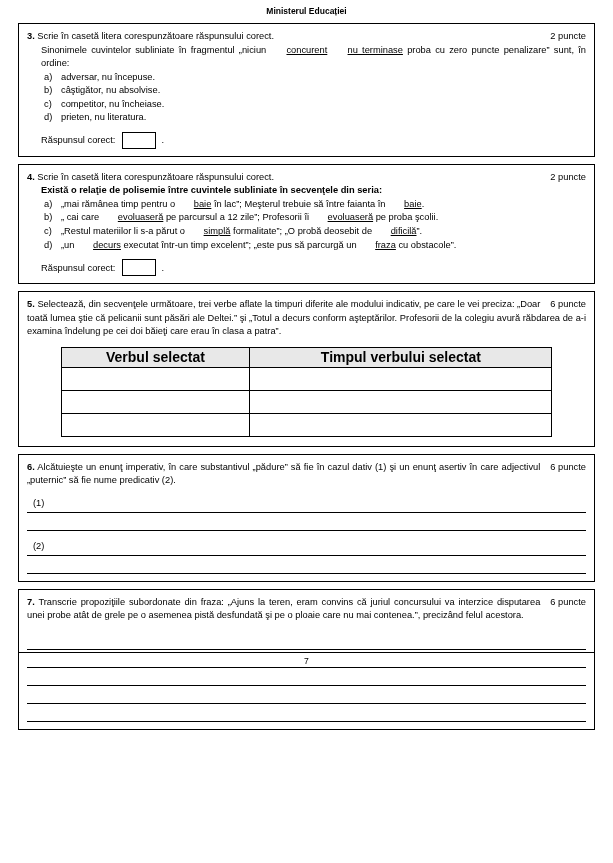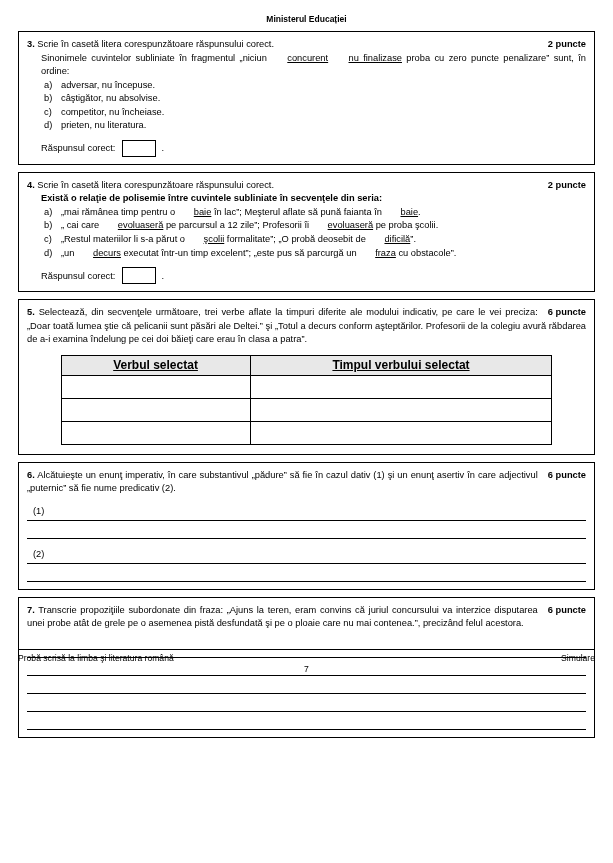--- a/index.html
+++ b/index.html
@@ -14,21 +14,20 @@
     color: #000000;
     position: relative;
     overflow: hidden;
   }
   .page {
     width: 613px;
     height: 674px;
     box-sizing: border-box;
     padding: 6px 18px 0 18px;
     position: relative;
-    margin-top: 8px;
   }
   .header {
     text-align: center;
     font-size: 8.5px;
     font-weight: bold;
     line-height: 11px;
     margin-bottom: 6px;
   }
   .header div { white-space: nowrap; }
 
@@ -40,21 +39,21 @@
     position: relative;
   }
   .qline {
     font-size: 9.3px;
     line-height: 13.5px;
     text-align: justify;
     position: relative;
   }
   .qnum { font-weight: bold; }
   .pts {
-    font-weight: bold;
+    font-weight: normal;
     float: right;
     margin-left: 10px;
   }
   .indent-list {
     margin: 0;
     padding: 0 0 0 34px;
     list-style: none;
     font-size: 9.3px;
     line-height: 13.6px;
   }
@@ -80,22 +79,21 @@
     height: 15px;
     border: 1px solid #000;
     margin: 0 5px 0 7px;
     background: #fff;
   }
 
   table.vt {
     border-collapse: collapse;
     width: 88%;
     margin: 8px auto 2px auto;
-    font-size: 12px;
-    text-decoration: underline;
+    font-size: 14px;
   }
   table.vt th, table.vt td {
     border: 1px solid #000;
     height: 20px;
   }
   table.vt th {
     background: #e8e8e8;
     font-weight: bold;
     text-align: center;
     height: 17px;
@@ -148,21 +146,21 @@
     <div>Ministerul Educației</div>
   </div>
 
   <div class="qbox">
     <div class="qline">
       <span class="pts">2 puncte</span>
       <span class="qnum">3.</span>
       <span>Scrie în casetă litera corespunzătoare răspunsului corect.</span>
     </div>
     <div class="qline" style="padding-left:14px;">
-      <span>Sinonimele cuvintelor subliniate în fragmentul „niciun </span><u>concurent</u><span> </span><u>nu finalizase</u><span> proba cu zero puncte penalizare” sunt, în ordine:</span>
+      <span>Sinonimele cuvintelor subliniate în fragmentul „niciun </span><u>concurent</u><span> </span><u>nu terminase</u><span> proba cu zero puncte penalizare” sunt, în ordine:</span>
     </div>
     <ul class="indent-list">
       <li><span class="li-mark">a)</span><span>adversar, nu începuse.</span></li>
       <li><span class="li-mark">b)</span><span>câştigător, nu absolvise.</span></li>
       <li><span class="li-mark">c)</span><span>competitor, nu încheiase.</span></li>
       <li><span class="li-mark">d)</span><span>prieten, nu literatura.</span></li>
     </ul>
     <div class="answer-row">
       <span>Răspunsul corect:</span>
       <span class="answer-box"></span>
@@ -173,23 +171,23 @@
   <div class="qbox">
     <div class="qline">
       <span class="pts">2 puncte</span>
       <span class="qnum">4.</span>
       <span>Scrie în casetă litera corespunzătoare răspunsului corect.</span>
     </div>
     <div class="qline" style="padding-left:14px;font-weight:bold;">
       <span>Există o relaţie de polisemie între cuvintele subliniate în secvenţele din seria:</span>
     </div>
     <ul class="indent-list">
-      <li><span class="li-mark">a)</span><span>„mai rămânea timp pentru o </span><u>baie</u><span> în lac”; Meşterul aflate să pună faianta în </span><u>baie</u><span>.</span></li>
+      <li><span class="li-mark">a)</span><span>„mai rămânea timp pentru o </span><u>baie</u><span> în lac”; Meşterul trebuie să între faianta în </span><u>baie</u><span>.</span></li>
       <li><span class="li-mark">b)</span><span>„ cai care </span><u>evoluaseră</u><span> pe parcursul a 12 zile”; Profesorii îi </span><u>evoluaseră</u><span> pe proba şcolii.</span></li>
-      <li><span class="li-mark">c)</span><span>„Restul materiilor li s-a părut o </span><u>şcolii</u><span> formalitate”; „O probă deosebit de </span><u>dificilă</u><span>”.</span></li>
+      <li><span class="li-mark">c)</span><span>„Restul materiilor li s-a părut o </span><u>simplă</u><span> formalitate”; „O probă deosebit de </span><u>dificilă</u><span>”.</span></li>
       <li><span class="li-mark">d)</span><span>„un </span><u>decurs</u><span> executat într-un timp excelent”; „este pus să parcurgă un </span><u>fraza</u><span> cu obstacole”.</span></li>
     </ul>
     <div class="answer-row">
       <span>Răspunsul corect:</span>
       <span class="answer-box"></span>
       <span>.</span>
     </div>
   </div>
 
   <div class="qbox">
@@ -250,20 +248,16 @@
       <div class="rule"></div>
       <div class="rule"></div>
       <div class="rule"></div>
       <div class="rule"></div>
       <div class="rule"></div>
     </div>
   </div>
 
   <div class="footer">
     <div class="footer-line"></div>
-    <div class="footer-row">
-      <span>Probă scrisă la limba şi literatura română</span>
-      <span>Simulare</span>
-    </div>
     <div class="page-no">7</div>
   </div>
 
 </div>
 
 </body></html>

